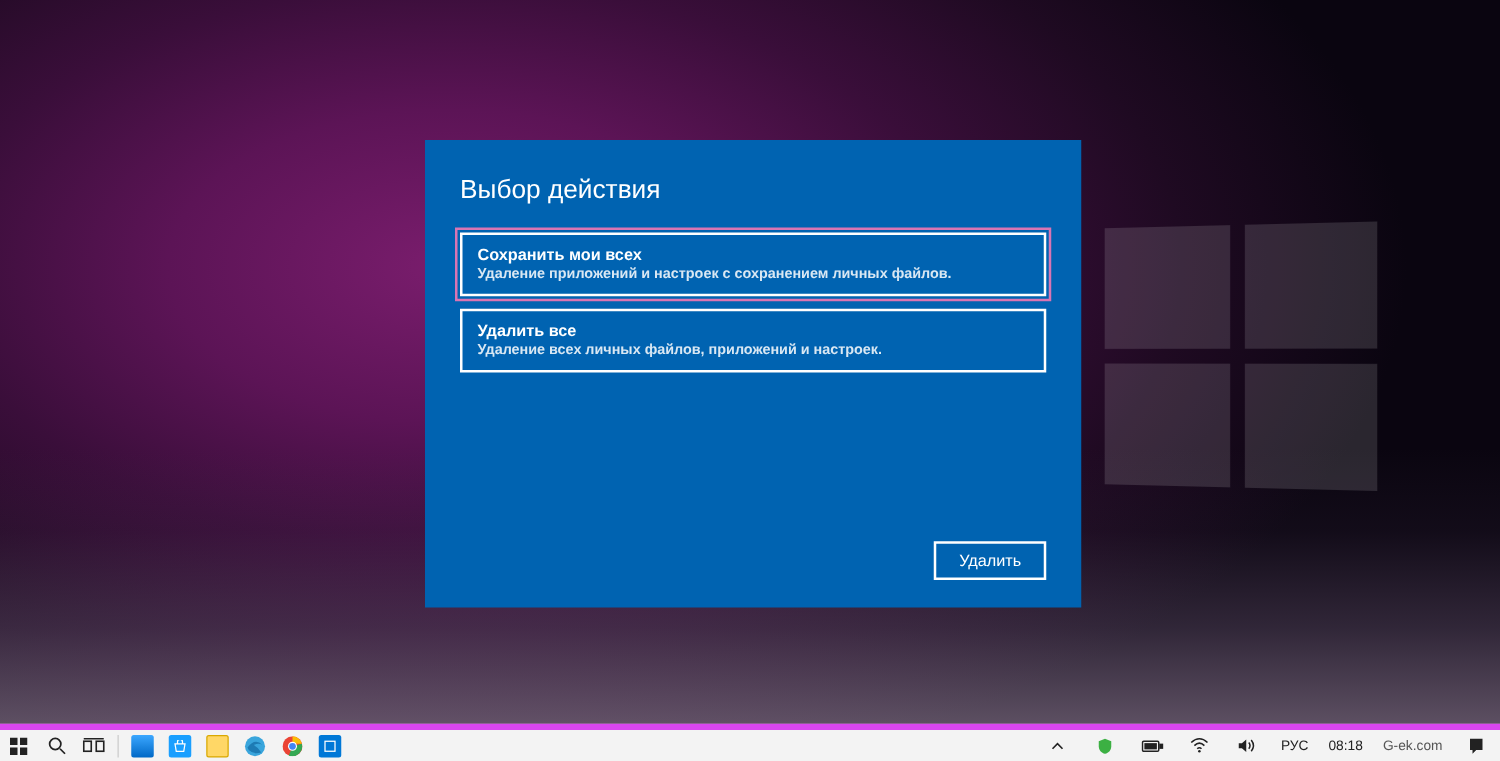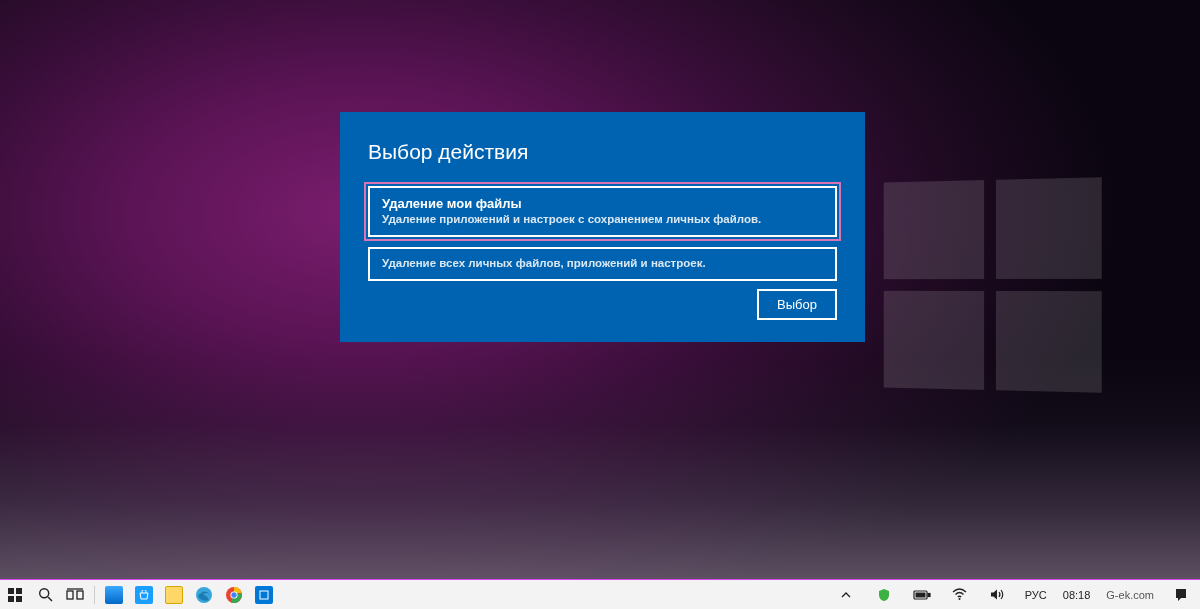--- a/index.html
+++ b/index.html
@@ -34,21 +34,21 @@
   pointer-events: none;
 }
 .win-logo div { background: #fff; }
 
 
 .dialog {
   position: absolute;
   left: 340px;
   top: 112px;
   width: 525px;
-  height: 230px;
+  height: 374px;
   background: #0063B1;
   color: #fff;
   padding: 28px 28px 20px 28px;
 }
 .dialog-title {
   font-size: 21px;
   font-weight: 400;
   margin-bottom: 22px;
 }
 .option {
@@ -86,21 +86,21 @@
   cursor: pointer;
   font-family: inherit;
 }
 
 
 .taskbar {
   position: absolute;
   left: 0; right: 0; bottom: 0;
   height: 30px;
   background: #f3f3f3;
-  border-top: 1px solid #d946ef;
+  border-top: 5px solid #d946ef;
   display: flex;
   align-items: center;
   justify-content: space-between;
   font-size: 11px;
   color: #222;
 }
 .tb-left { display: flex; align-items: center; height: 100%; }
 .tb-right { display: flex; align-items: center; height: 100%; padding-right: 4px; gap: 8px; }
 .tb-item {
   height: 100%;
@@ -127,30 +127,31 @@
   <div></div>
     <div></div>
     <div></div>
     <div></div>
 </div>
 
 <div class="dialog">
   <div class="dialog-title">Выбор действия</div>
 
   <div class="option selected">
-    <div class="option-title">Удаление мои файлы</div>
+    <div class="option-title">Сохранить мои всех</div>
     <div class="option-desc">Удаление приложений и настроек с сохранением личных файлов.</div>
   </div>
 
   <div class="option">
+    <div class="option-title">Удалить все</div>
     <div class="option-desc">Удаление всех личных файлов, приложений и настроек.</div>
   </div>
 
   <div class="dialog-footer">
-    <button class="cancel-btn">Выбор</button>
+    <button class="cancel-btn">Удалить</button>
   </div>
 </div>
 
 <div class="taskbar">
   <div class="tb-left">
     <div class="tb-item">
       <svg width="14" height="14" viewBox="0 0 14 14">
           <g fill="#222">
             <rect x="0" y="0" width="6" height="6"></rect>
             <rect x="8" y="0" width="6" height="6"></rect>

